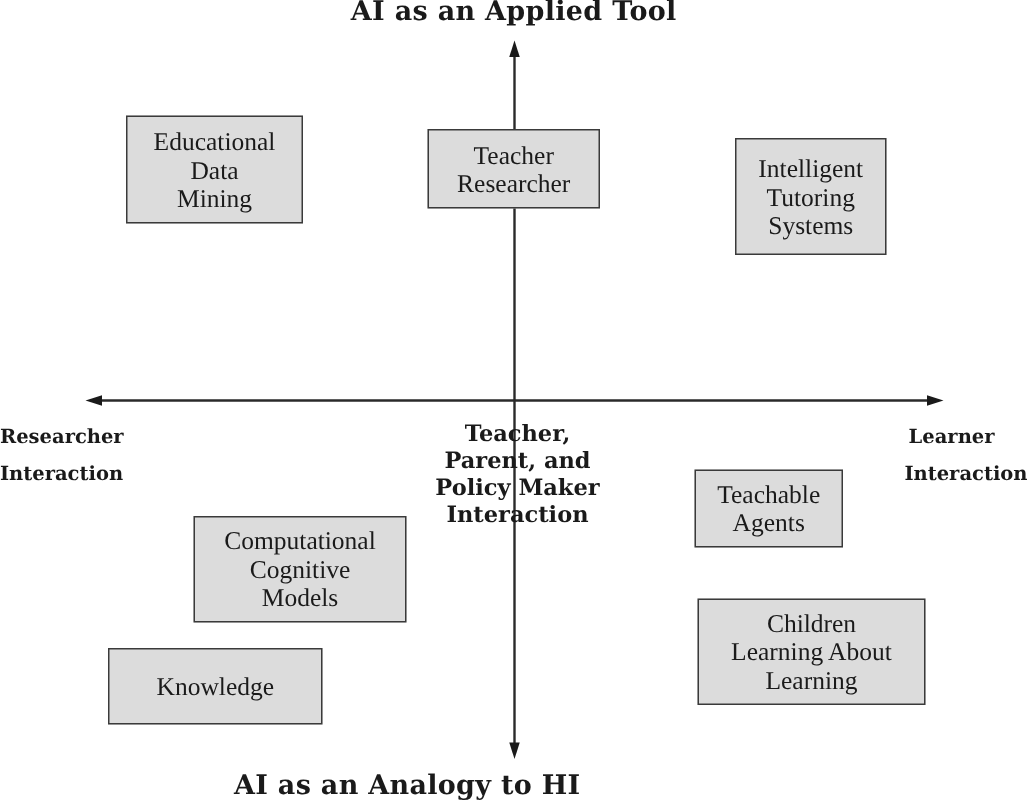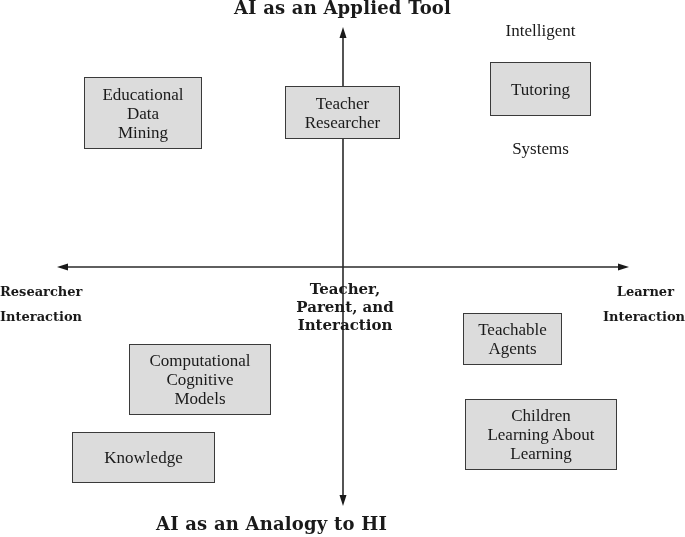--- a/index.html
+++ b/index.html
@@ -43,42 +43,43 @@
 <div class="label axis-title" style="left:0; width:543px; top:513px; text-align:center;">
   <span>AI as an Analogy to HI</span>
 </div>
 
 <div class="label side-label" style="left:0; top:279px;">
   <span>Researcher</span>
   <span>Interaction</span>
 </div>
 
 <div class="label side-label" style="right:0; top:279px; text-align:right;">
-  <span style="padding-right:11px;">Learner</span>
+  <span style="padding-right:22px;">Learner</span>
   <span>Interaction</span>
 </div>
 
 <div class="label center-label" style="left:263px; width:164px; top:280px;">
   <span>Teacher,</span>
   <span>Parent, and</span>
+  <span>Policy Maker</span>
   <span>Interaction</span>
 </div>
 
 <div class="box" style="left:84px; top:77px; width:118px; height:72px;">
   <span>Educational</span>
   <span>Data</span>
   <span>Mining</span>
 </div>
 
 <div class="box" style="left:285px; top:86px; width:115px; height:53px;">
   <span>Teacher</span>
   <span>Researcher</span>
 </div>
 
-<div class="box" style="left:490px; top:62px; width:101px; height:54px;gap:40px;">
+<div class="box" style="left:490px; top:92px; width:101px; height:78px;">
   <span>Intelligent</span>
   <span>Tutoring</span>
   <span>Systems</span>
 </div>
 
 <div class="box" style="left:463px; top:313px; width:99px; height:52px;">
   <span>Teachable</span>
   <span>Agents</span>
 </div>
 

